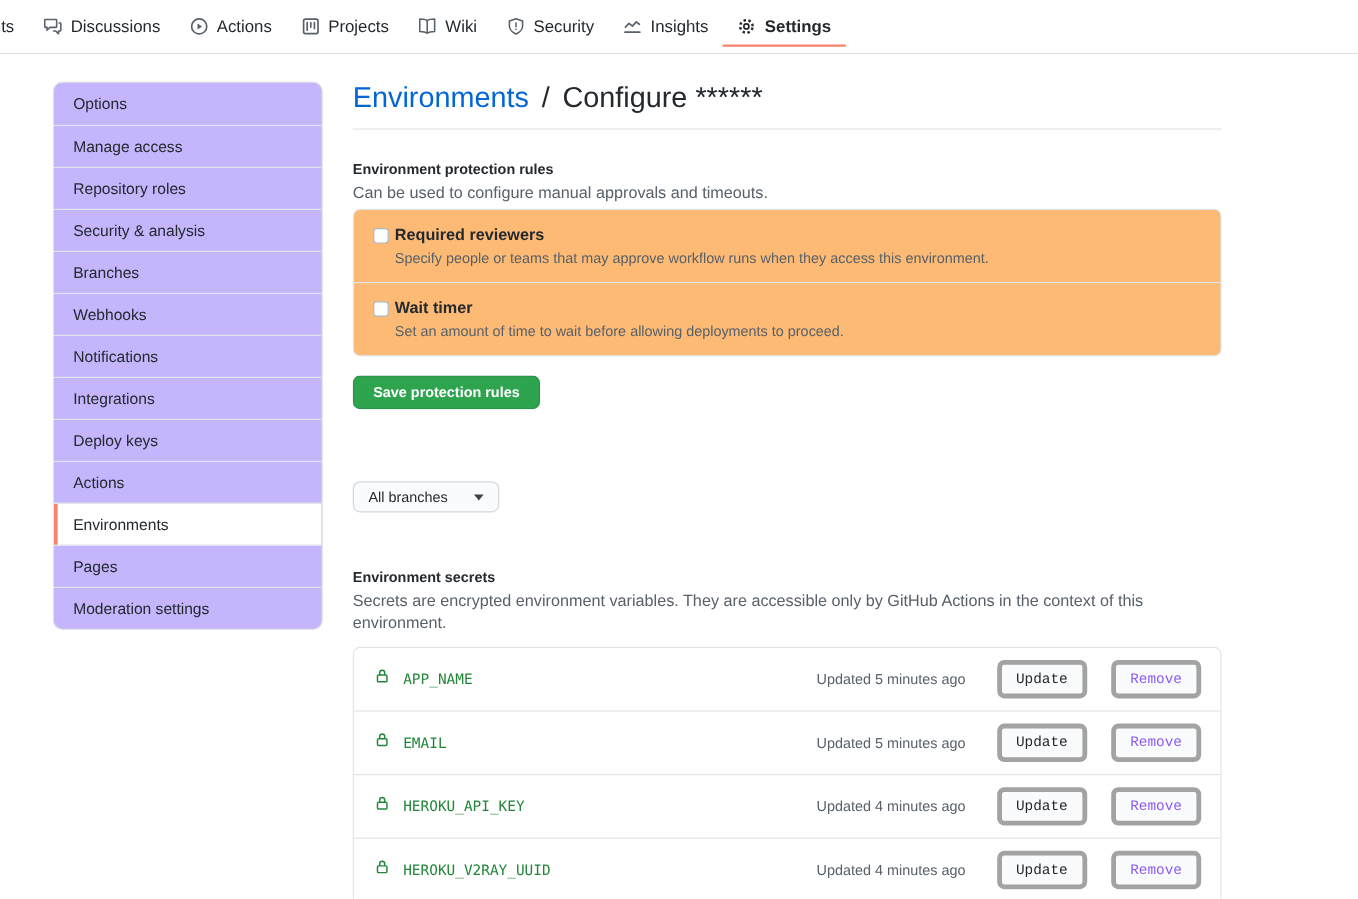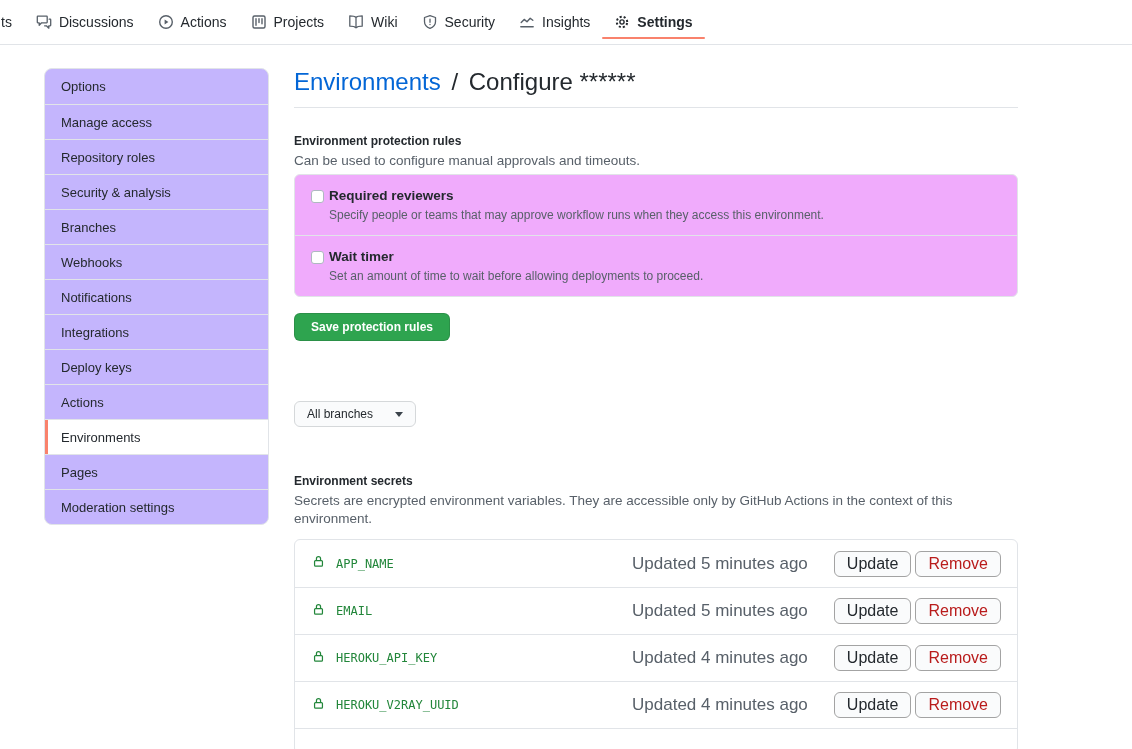--- a/index.html
+++ b/index.html
@@ -50,21 +50,21 @@
   .main { position: absolute; left: 294px; top: 68px; width: 724px; }
   h1.page-title {
     font-size: 24px; font-weight: 400; line-height: 28px;
     padding-bottom: 11px; border-bottom: 1px solid #e1e4e8;
   }
   h1.page-title a { color: #0366d6; text-decoration: none; cursor: pointer; }
   .section-protection { margin-top: 24px; }
   h3.section-title { font-size: 12px; font-weight: 600; line-height: 18px; color: #24292e; }
   p.section-desc { font-size: 13.5px; line-height: 18px; color: #586069; margin-top: 2px; }
   .rules-box {
-    margin-top: 4px; border: 1px solid #e1e4e8; border-radius: 6px; background: #f0abfc;
+    margin-top: 4px; border: 1px solid #e1e4e8; border-radius: 6px; background: #fdba74;
   }
   .rule-row { padding: 12px 16px; }
   .rule-row + .rule-row { border-top: 1px solid #e1e4e8; }
   .rule-head { display: flex; align-items: center; gap: 5px; }
   .checkbox {
     width: 13px; height: 13px; border: 1px solid #afb8c1; border-radius: 3px;
     background: #fff; display: inline-block; cursor: pointer; flex: 0 0 auto;
   }
   .rule-label { font-size: 13.5px; font-weight: 600; line-height: 18px; }
   .rule-desc { font-size: 12px; color: #586069; line-height: 16px; margin: 2px 0 0 18px; }
@@ -90,27 +90,27 @@
   }
   .section-secrets { margin-top: 45px; }
   .secrets-box { margin-top: 11px; border: 1px solid #e1e4e8; border-radius: 6px; background: #fff; }
   .secret-row { display: flex; align-items: center; padding: 10px 16px; min-height: 47px; }
   .secret-row + .secret-row, .add-row { border-top: 1px solid #e1e4e8; }
   .secret-name {
     font-family: "DejaVu Sans Mono", "Liberation Mono", monospace;
     font-size: 12px; color: #22863a; margin-left: 10px;
   }
   .secret-right { margin-left: auto; display: flex; align-items: center; }
-  .updated { font-size: 17px; color: #586069; margin-right: 26px; }
+  .updated { font-size: 12px; color: #586069; margin-right: 26px; }
   .btn-small {
-    background: #fafbfc; color: #24292e; font-size: 16px; font-weight: 500;
-    font-family: Liberation Sans, sans-serif; padding: 4px 12px; line-height: 16px;
-    border: 1px solid #a3a3a3; border-radius: 6px; cursor: pointer;
-  }
-  .btn-danger { color: #b91c1c; margin-left: 4px; }
+    background: #fafbfc; color: #24292e; font-size: 12px; font-weight: 500;
+    font-family: Liberation Mono, monospace; padding: 4px 12px; line-height: 16px;
+    border: 4px solid #a3a3a3; border-radius: 6px; cursor: pointer;
+  }
+  .btn-danger { color: #8b5cf6; margin-left: 20px; }
   .add-row {
     display: flex; align-items: center; gap: 9px; padding: 12px 16px;
     font-size: 13px; color: #24292e; cursor: pointer;
   }
 </style>
 </head>
 <body>
 
 <nav class="repo-nav">
   <div class="tab partial">

